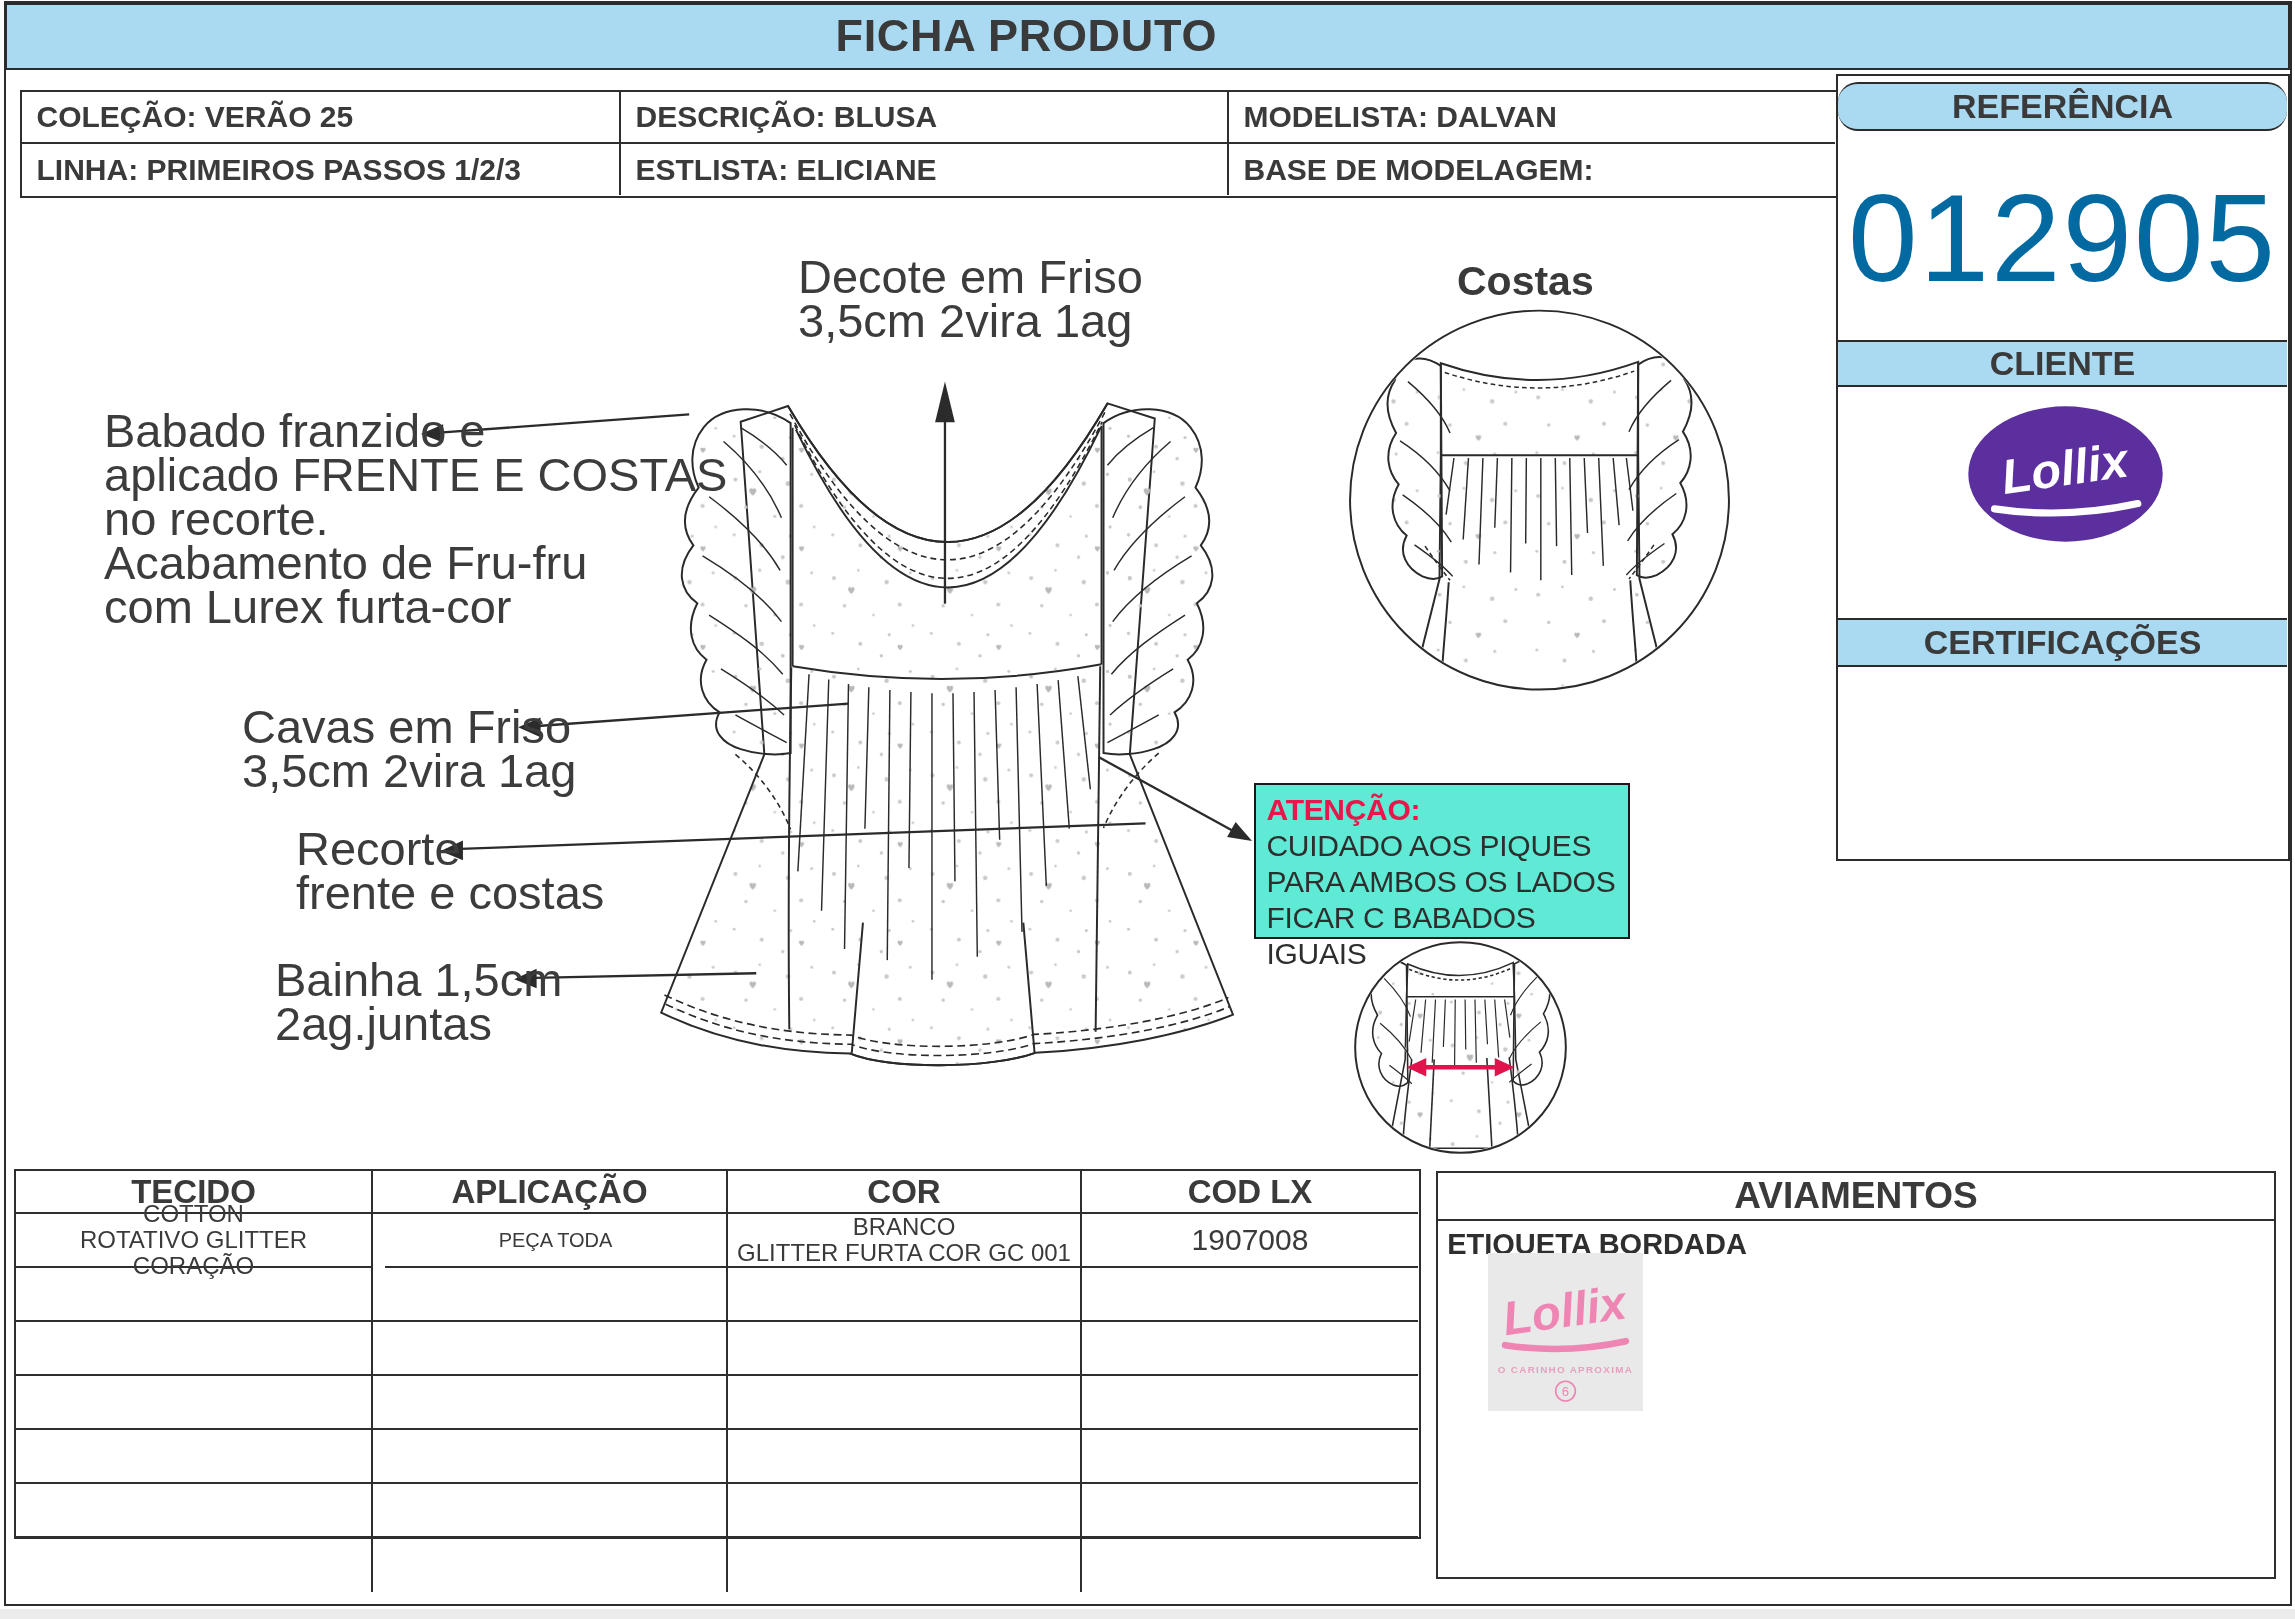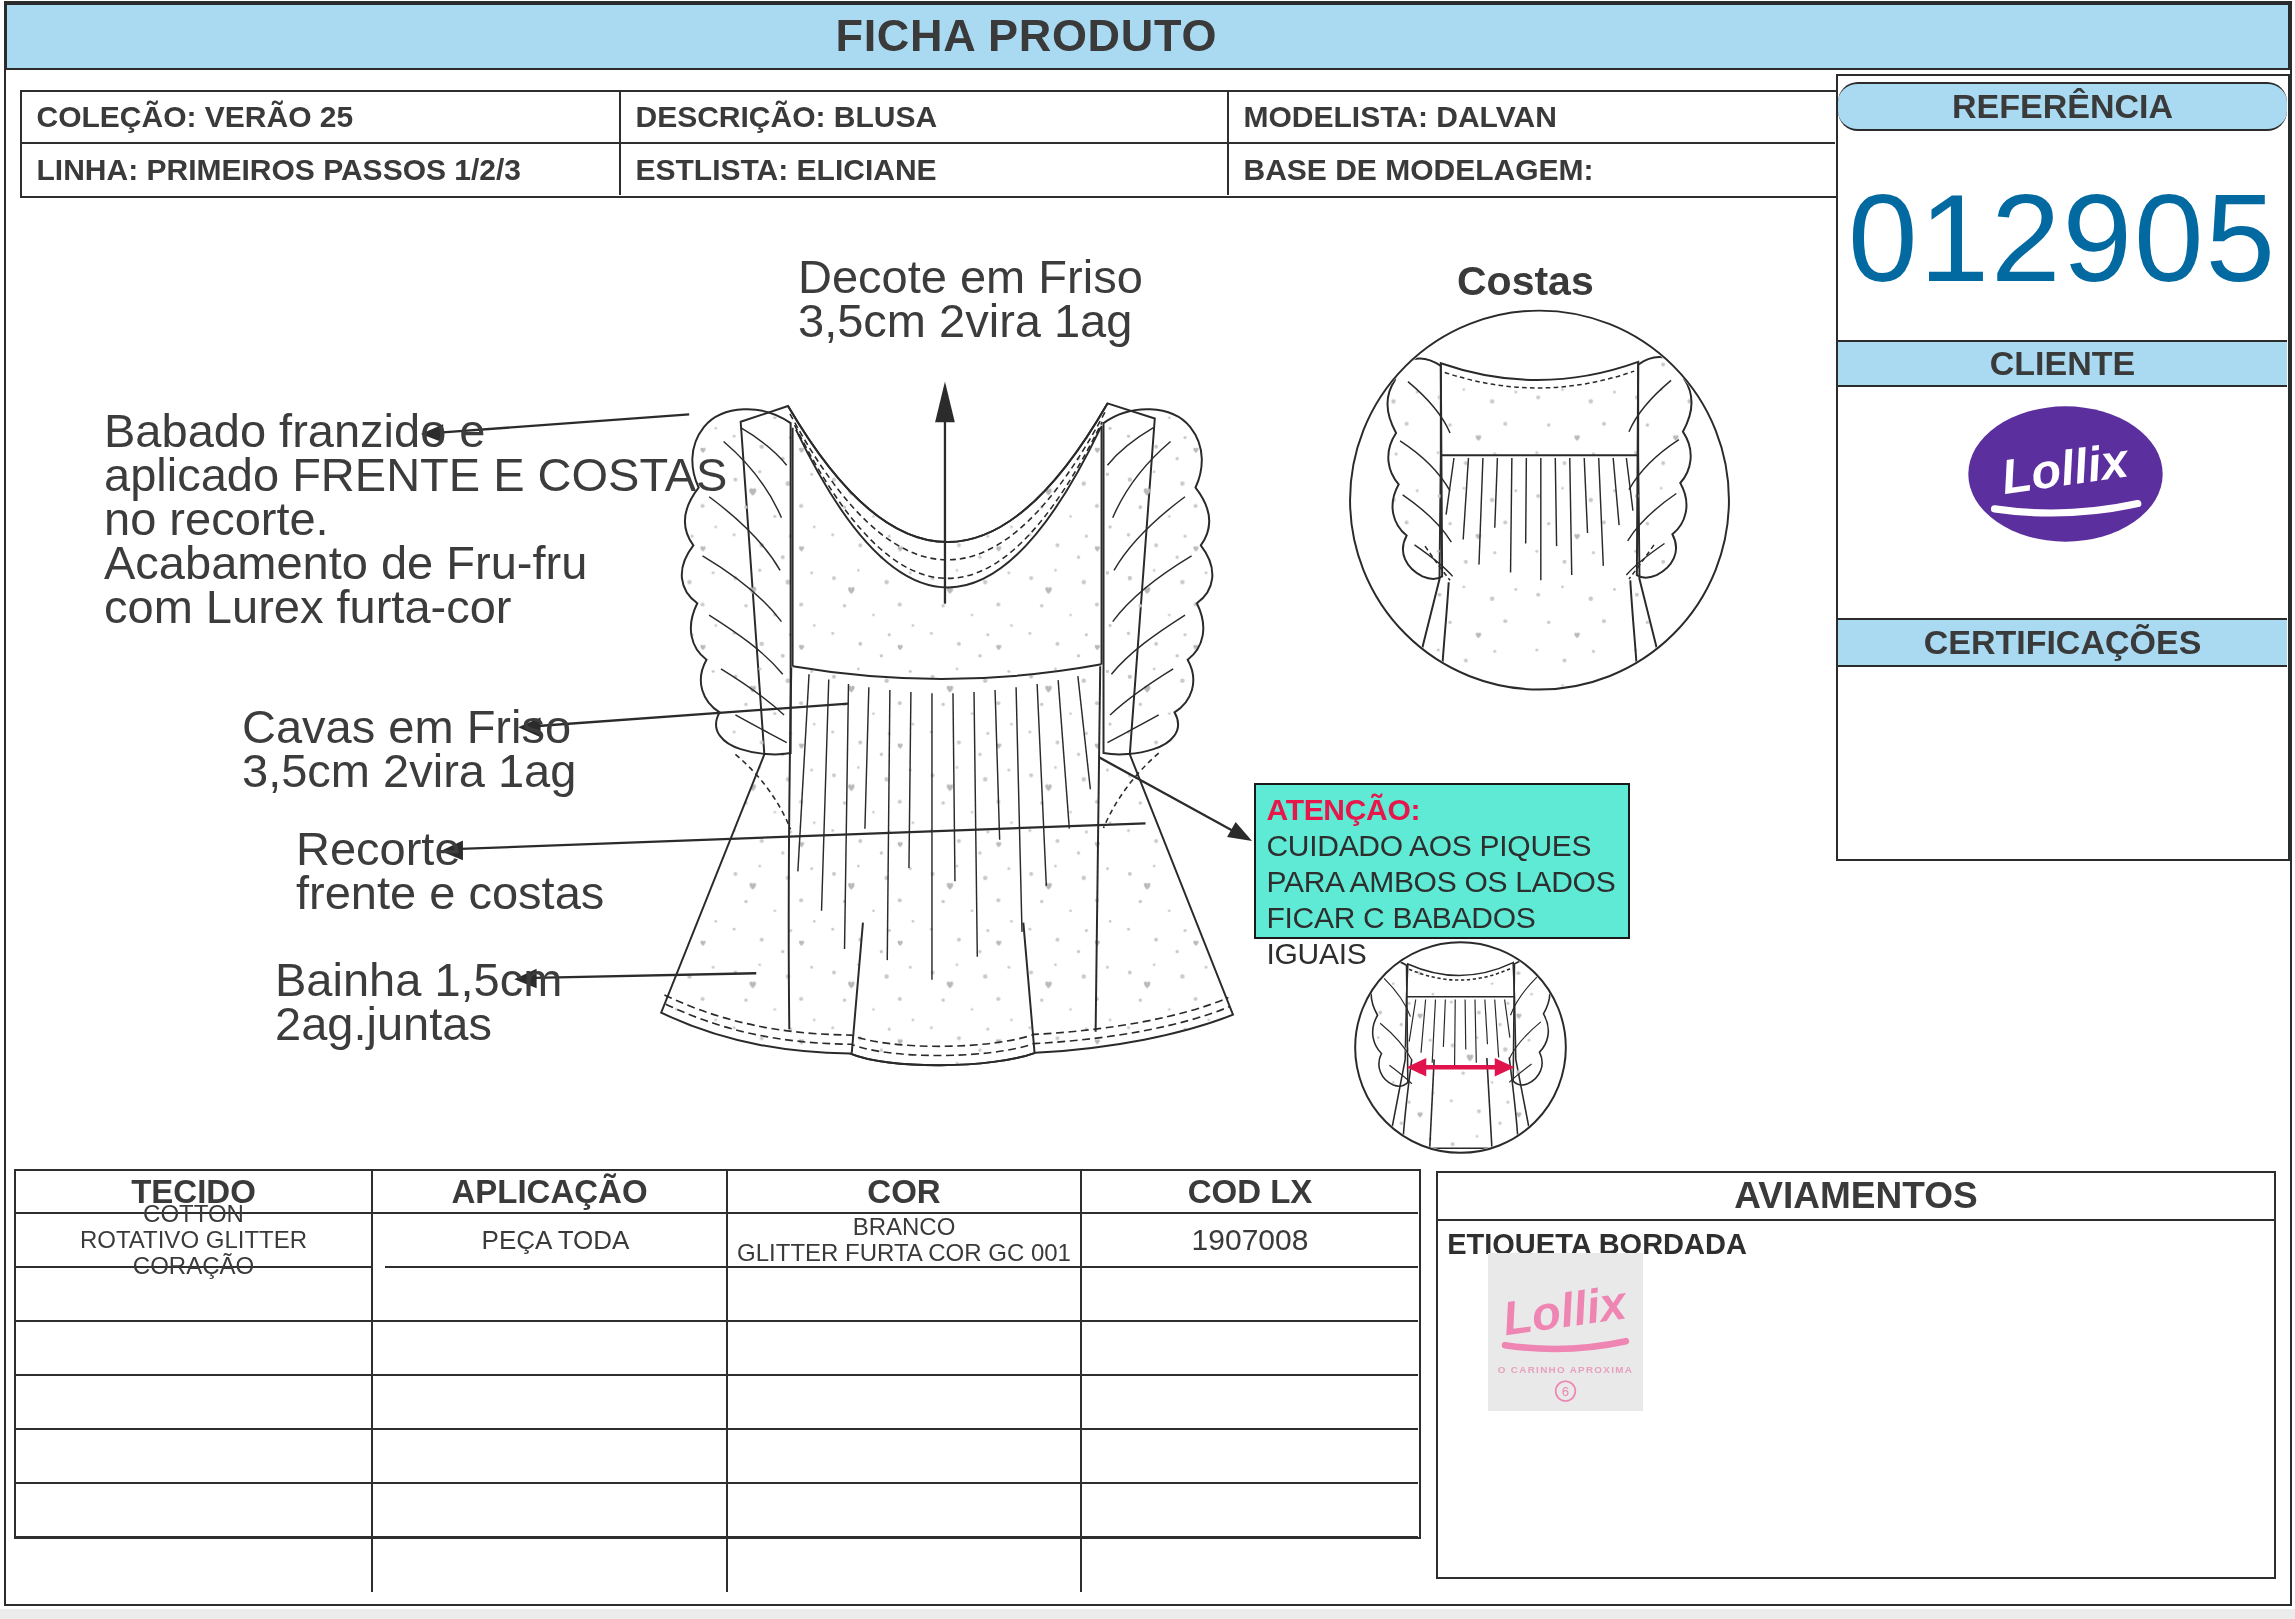--- a/index.html
+++ b/index.html
@@ -36,21 +36,21 @@
   .warn .warn-title{color:#e8174b;font-weight:bold;}
   
   .fabric-table{left:14px;top:1169px;width:1407px;height:370px;border:2.6px solid #2e2e2e;background:#fff;
                 display:grid;grid-template-columns:357px 355px 354px 336px;grid-template-rows:43px repeat(7,54px);}
   .ft-cell{border-right:2.6px solid #2e2e2e;border-bottom:2.6px solid #2e2e2e;display:flex;align-items:center;
            justify-content:center;text-align:center;color:#3a3a3a;}
   .ft-cell:nth-child(4n){border-right:none;}
   .ft-cell:nth-last-child(-n+4){border-bottom:none;}
   .ft-head{font-size:33px;font-weight:bold;}
   .ft-small{font-size:24px;line-height:26px;}
-  .ft-mid{font-size:26px;margin-left:12px;}
+  .ft-mid{font-size:20px;margin-left:12px;}
   .ft-code{font-size:30px;}
   
   .avia{left:1436px;top:1171px;width:840px;height:408px;border:2.6px solid #2e2e2e;background:#fff;}
   .avia-head{height:46px;border-bottom:2.6px solid #2e2e2e;display:flex;align-items:center;justify-content:center;
              font-size:37px;font-weight:bold;color:#3a3a3a;}
   .avia-item{margin:6.6px 0 0 9.2px;font-size:29px;font-weight:bold;color:#2f2f2f;}
   .tag-label{position:absolute;left:50px;top:80px;width:155px;height:158px;background:#e9e9e9;}
   svg{display:block;}
 </style>
 </head>

